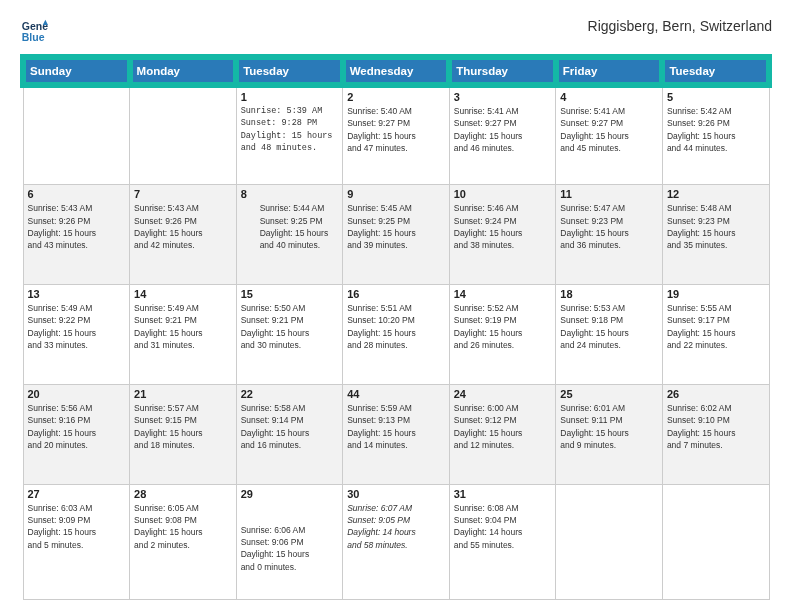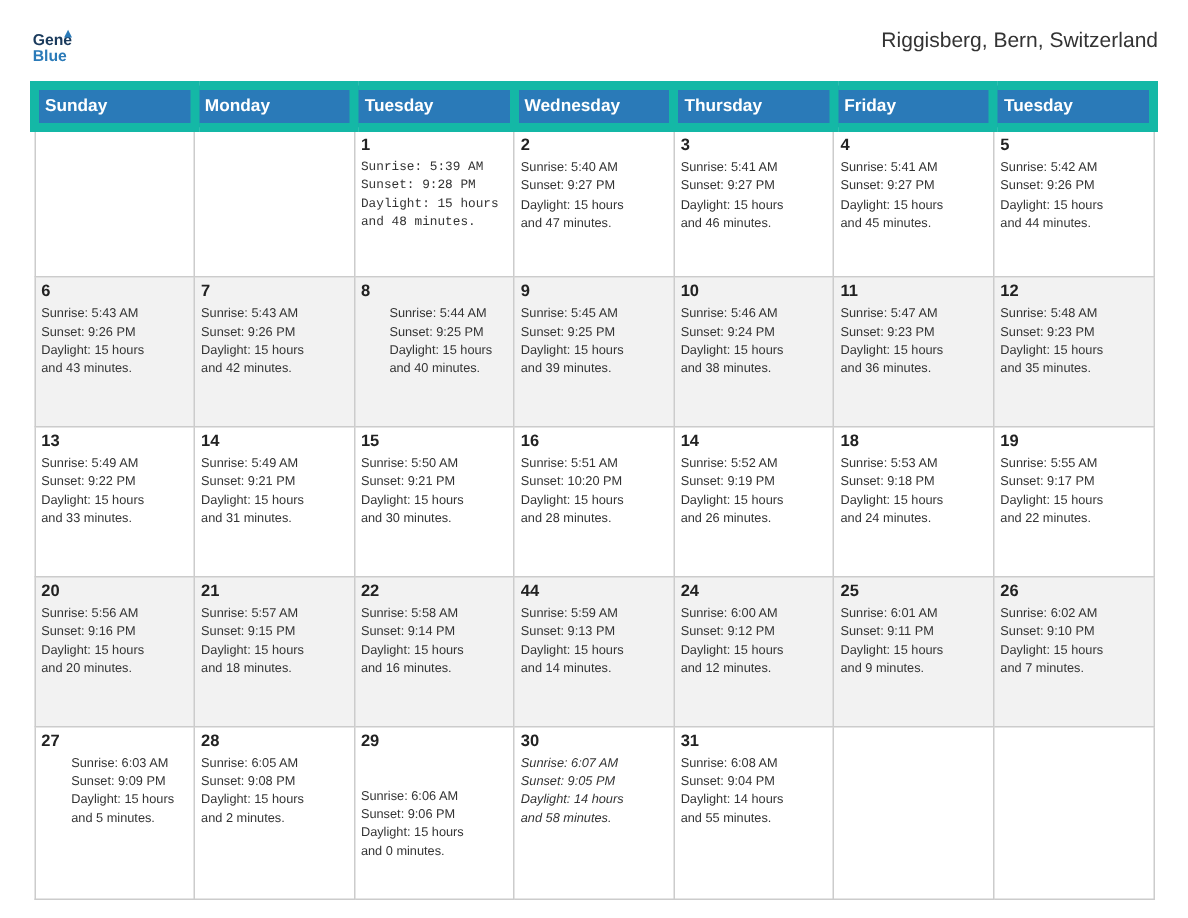--- a/index.html
+++ b/index.html
@@ -307,21 +307,21 @@
             <span class="day-number">26</span>
             <div class="day-info" style="white-space: pre-line;">Sunrise: 6:02 AM
 Sunset: 9:10 PM
 Daylight: 15 hours
 and 7 minutes.</div>
           </td>
         </tr>
         <tr>
           <td>
             <span class="day-number">27</span>
-            <div class="day-info" style="white-space: pre-line; margin-left: 20px;">Sunrise: 6:03 AM
+            <div class="day-info" style="white-space: pre-line;">Sunrise: 6:03 AM
 Sunset: 9:09 PM
 Daylight: 15 hours
 and 5 minutes.</div>
           </td>
           <td>
             <span class="day-number">28</span>
             <div class="day-info" style="white-space: pre-line;">Sunrise: 6:05 AM
 Sunset: 9:08 PM
 Daylight: 15 hours
 and 2 minutes.</div>

